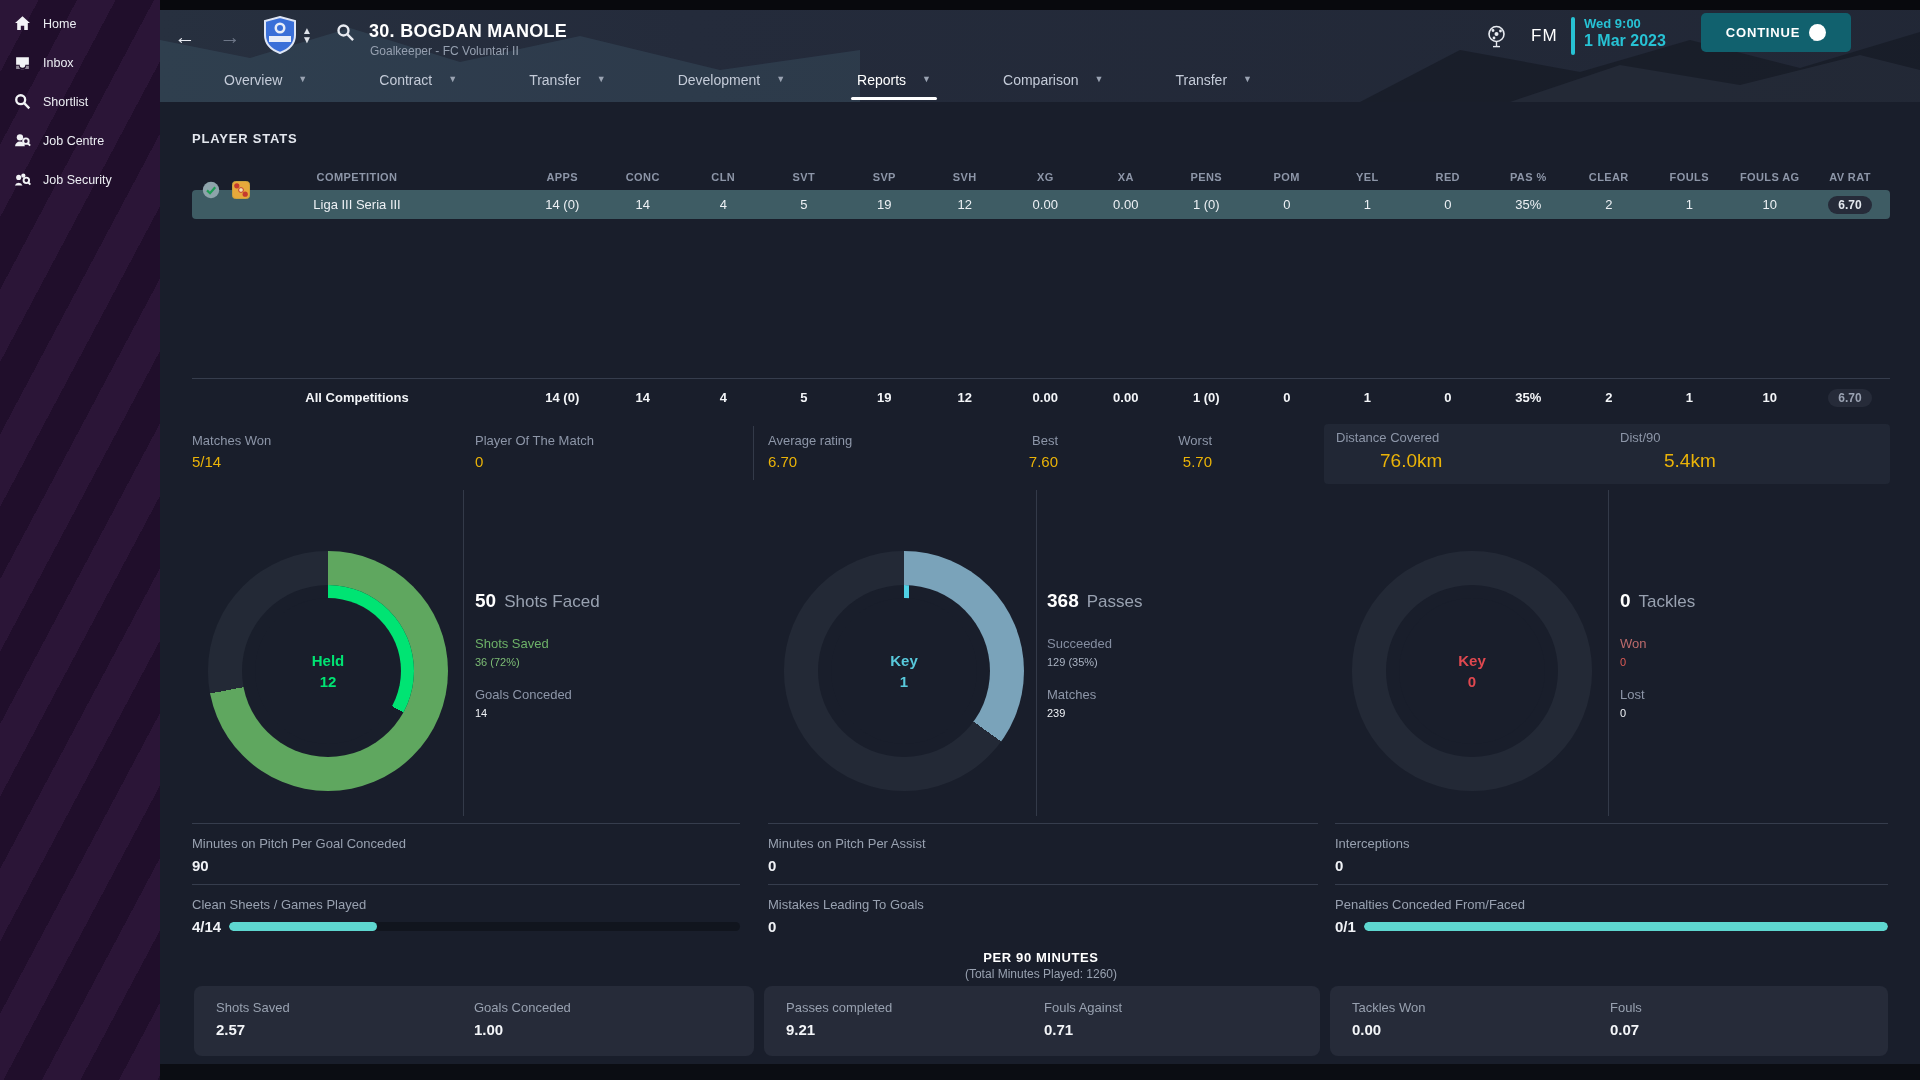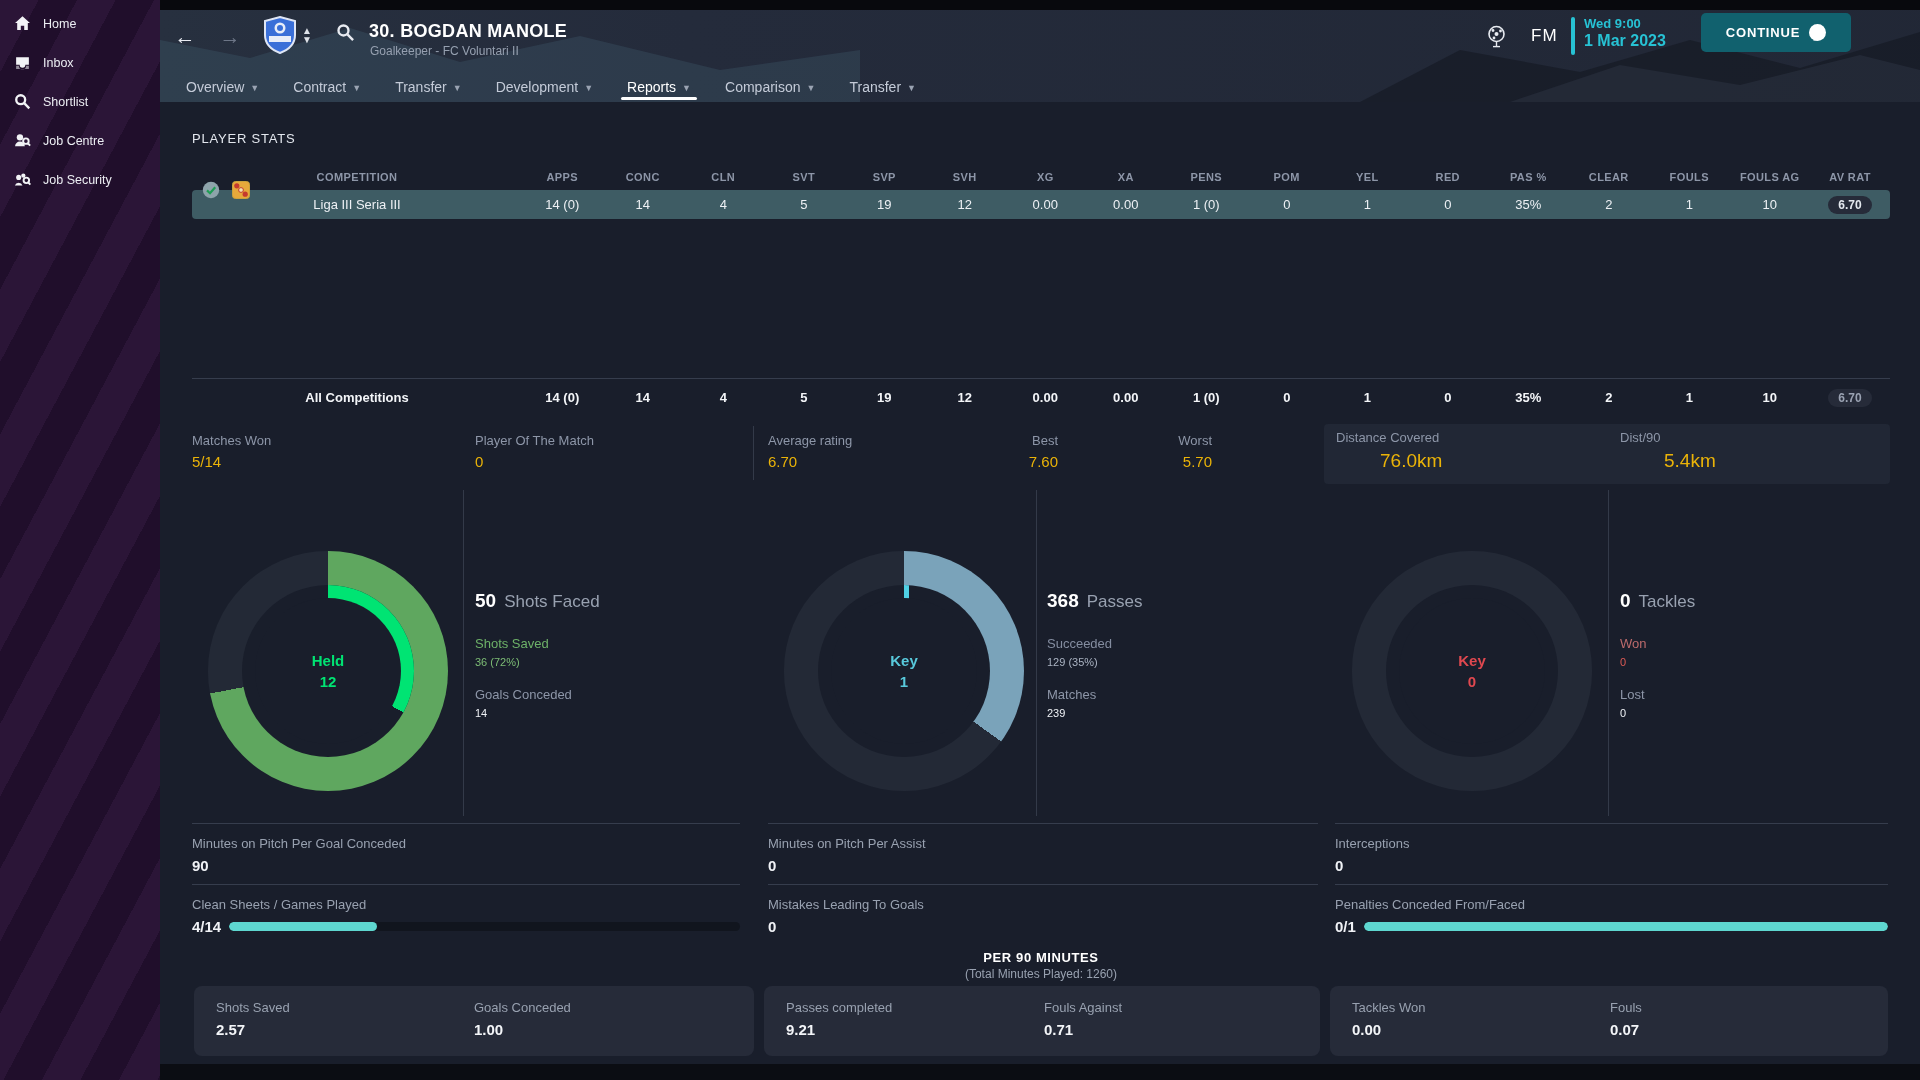--- a/index.html
+++ b/index.html
@@ -25,37 +25,37 @@
   .hdr-art { position:absolute; inset:0; pointer-events:none; }
   .hdr-row { position:absolute; left:0; top:0; width:100%; height:58px; }
   .nav-arrow { position:absolute; top:12px; width:30px; height:30px; color:#e8ebf1; font-size:21px; line-height:30px; text-align:center; cursor:pointer; }
   .nav-arrow.fwd { color:#6d7687; }
   .badge-wrap { position:absolute; left:103px; top:6px; display:flex; align-items:center; cursor:pointer; }
   .badge-chevrons { display:flex; flex-direction:column; color:#dfe3ea; font-size:10px; line-height:9px; margin-left:5px; }
   .search-btn { position:absolute; left:176px; top:13px; cursor:pointer; }
   .p-title { position:absolute; left:209px; top:11px; color:#ffffff; font-size:18px; font-weight:bold; letter-spacing:.3px; }
   .p-sub { position:absolute; left:210px; top:34px; color:#96a0b0; font-size:12px; }
   .tabs { position:absolute; left:24px; bottom:0; display:flex; gap:30px; height:30px; }
-  .tab { position:relative; display:flex; align-items:center; gap:6px; color:#c4cbd8; font-size:14px; cursor:pointer; padding:0 2px; }
+  .tab { position:relative; display:flex; align-items:flex-start; gap:16px; color:#c4cbd8; font-size:14px; cursor:pointer; padding:0 2px;margin-left:38px; }
   .tab .chev { font-size:9px; color:#9aa3b2; margin-top:2px; }
   .tab.active { color:#fff; }
   .tab.active:after { content:""; position:absolute; left:-4px; right:-4px; bottom:2px; height:3px; background:#fff; border-radius:2px; }
   .hdr-right { position:absolute; right:0; top:0; height:58px; width:400px; }
   .globe { position:absolute; left:-17px; top:15px; }
   .fm-logo { position:absolute; left:27px; top:16px; color:#fff; font-weight:normal; font-size:17px; letter-spacing:1px; cursor:pointer; }
   .date-bar { position:absolute; left:67px; top:7px; width:4px; height:38px; background:#27c2d4; border-radius:2px; }
   .date-time { position:absolute; left:80px; top:6px; color:#27c2d4; font-size:13px; font-weight:bold; }
   .date-day { position:absolute; left:80px; top:22px; color:#27c2d4; font-size:16px; font-weight:bold; }
   .continue-btn { position:absolute; left:197px; top:3px; width:150px; height:39px; background:#11616e; border-radius:5px;
     display:flex; align-items:center; justify-content:center; gap:9px; cursor:pointer; }
   .continue-btn span { color:#fff; font-size:13px; font-weight:bold; letter-spacing:.8px; }
   .cont-circ { width:17px; height:17px; border-radius:50%; background:#fff; color:#11616e; font-size:11px; font-weight:bold; line-height:17px; text-align:center; }
 
   
-  .section-title { position:absolute; left:192px; top:131px; color:#e3e7ee; font-size:13px; font-weight:normal; letter-spacing:.8px; }
+  .section-title { position:absolute; left:192px; top:131px; color:#e3e7ee; font-size:13px; font-weight:bold; letter-spacing:.8px; }
   .trow { position:absolute; left:192px; width:1698px; display:flex; align-items:center; }
   .cell-comp { width:330px; text-align:center; position:relative; }
   .cell-num { flex:1; text-align:center; }
   .cell-rat { width:80px; display:flex; justify-content:center; }
   .thead { top:169px; height:16px; }
   .thead > div { color:#8d96a8; font-size:11px; font-weight:bold; letter-spacing:.4px; }
   .drow { top:190px; height:29px; background:#3e5c64; border-radius:4px; color:#eef1f5; font-size:13px; cursor:pointer; }
   .drow .row-check { position:absolute; left:10px; top:-9px; }
   .drow .row-logo { position:absolute; left:40px; top:-9px; }
   .rat-pill { background:#262b39; border-radius:10px; padding:2px 10px; font-size:12px; font-weight:bold; color:#e4e8ee; }

